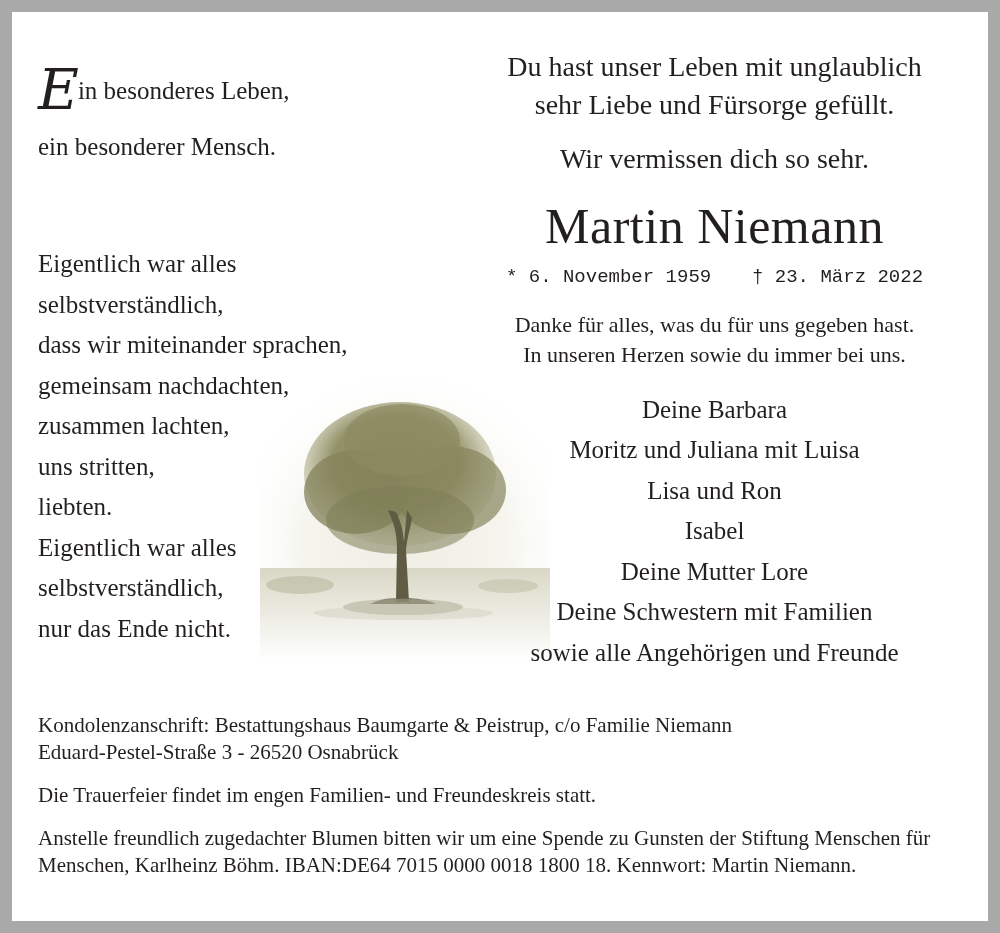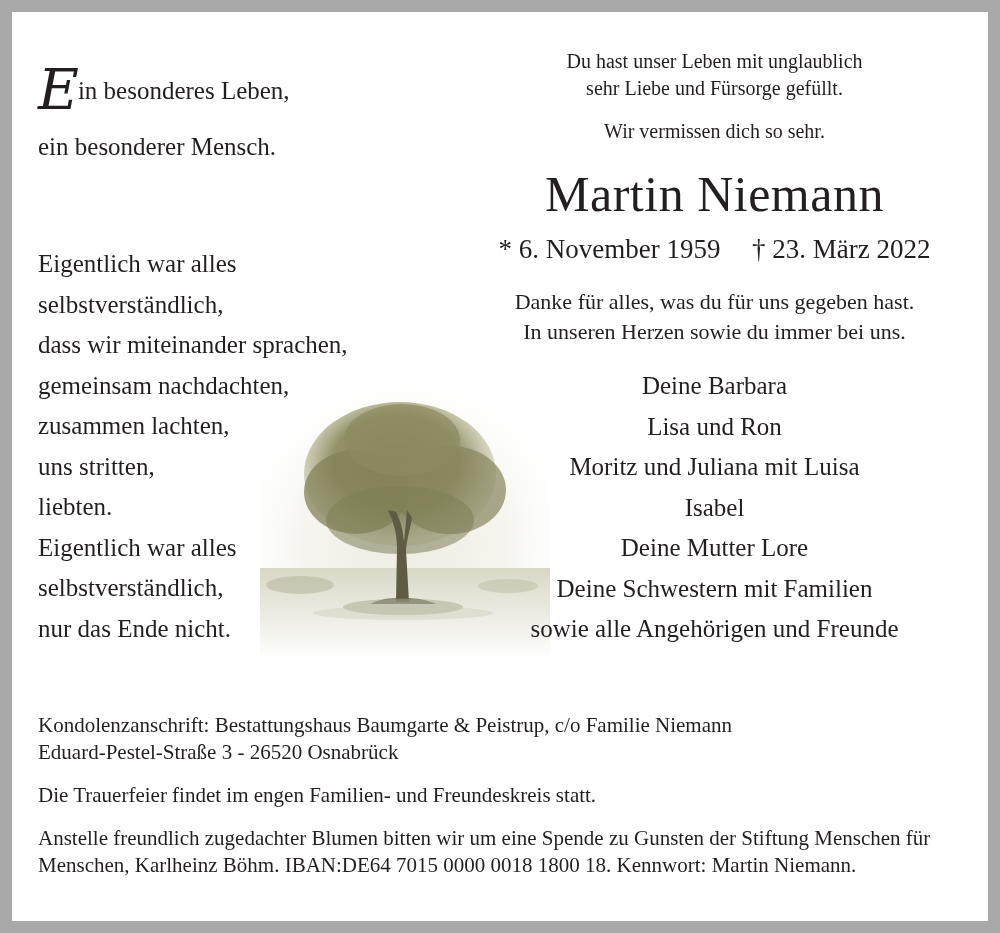--- a/index.html
+++ b/index.html
@@ -69,37 +69,38 @@
 
   
   .right-col {
     position: absolute;
     left: 430px;
     top: 36px;
     width: 545px;
     text-align: center;
   }
   .quote {
-    font-size: 20px;
+    font-size: 28px;
     line-height: 1.35;
   }
   .quote .q-gap {
     display: block;
     height: 16px;
   }
   .name {
     font-size: 50px;
     line-height: 1.1;
     margin-top: 22px;
     white-space: nowrap;
     letter-spacing: 0.5px;
   }
   .dates {
-    font-size: 27px;
+    font-size: 19px;
     margin-top: 12px;
+    font-family: Liberation Mono, monospace;
   }
   .dates .sep {
     display: inline-block;
     width: 18px;
   }
   .thanks {
     font-size: 22px;
     line-height: 1.35;
     margin-top: 22px;
   }
@@ -216,22 +217,22 @@
         <span>23. März 2022</span>
       </div>
 
       <div class="thanks">
         <div>Danke für alles, was du für uns gegeben hast.</div>
         <div>In unseren Herzen sowie du immer bei uns.</div>
       </div>
 
       <div class="family">
         <div>Deine Barbara</div>
+        <div>Moritz und Juliana mit Luisa</div>
         <div>Lisa und Ron</div>
-        <div>Moritz und Juliana mit Luisa</div>
         <div>Isabel</div>
         <div>Deine Mutter Lore</div>
         <div>Deine Schwestern mit Familien</div>
         <div>sowie alle Angehörigen und Freunde</div>
       </div>
     </div>
 
     <div class="footer">
       <div class="block">
         <div class="line">Kondolenzanschrift: Bestattungshaus Baumgarte &amp; Peistrup, c/o Familie Niemann</div>

